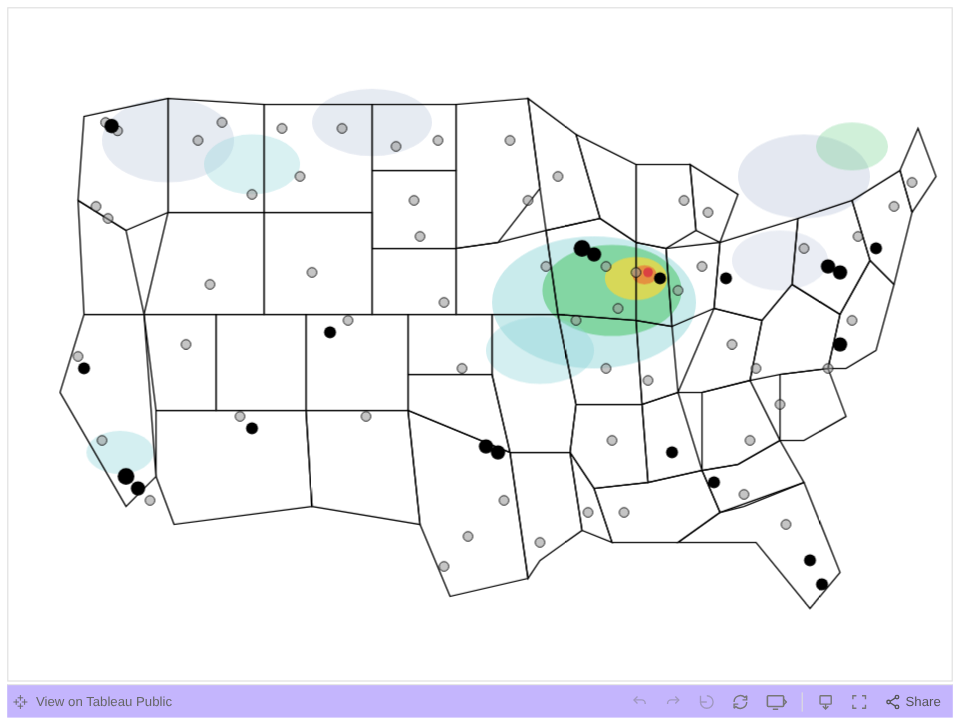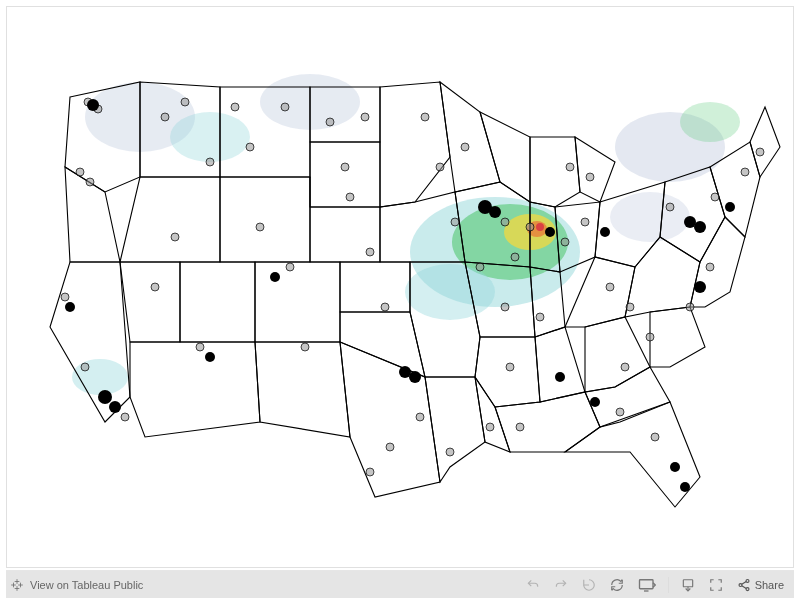--- a/index.html
+++ b/index.html
@@ -1,20 +1,20 @@
 <!DOCTYPE html>
 <html><head>
 <meta charset="utf-8">
 <style>
   * { margin: 0; padding: 0; box-sizing: border-box; }
   body { font-family: "Benton Sans", Arial, sans-serif; background: #fff; width: 800px; height: 600px; overflow: hidden; position: relative; }
   .viz-container { position: absolute; top: 6px; left: 6px; right: 6px; bottom: 32px; border: 1px solid #e0e0e0; background: #fff; display: flex; align-items: center; justify-content: center; overflow: hidden; }
   .map-wrapper { width: 100%; height: 100%; position: relative; }
   .map-svg { width: 100%; height: 100%; }
-  .toolbar { position: absolute; left: 6px; right: 6px; bottom: 2px; height: 28px; display: flex; align-items: center; border-top: 1px solid #e6e6e6; padding: 0 4px; background: #e5e5e5; }
+  .toolbar { position: absolute; left: 6px; right: 6px; bottom: 2px; height: 28px; display: flex; align-items: center; border-top: 1px solid #e6e6e6; padding: 0 4px; background: #c4b5fd; }
   .tb-left { display: flex; align-items: center; gap: 6px; cursor: pointer; color: #666; font-size: 11px; }
   .tb-right { margin-left: auto; display: flex; align-items: center; gap: 2px; }
   .tb-btn { width: 26px; height: 24px; display: flex; align-items: center; justify-content: center; cursor: pointer; border-radius: 2px; color: #777; }
   .tb-btn[data-disabled="true"] { opacity: .45; cursor: default; }
   .tb-sep { width: 1px; height: 16px; background: #ddd; margin: 0 4px; }
   .share-btn { display: flex; align-items: center; gap: 4px; padding: 0 6px; height: 24px; cursor: pointer; color: #555; font-size: 11px; border-radius: 2px; }
   svg .state { fill: none; stroke: #000; stroke-width: 1.1; }
   svg .marker { fill: rgba(150,150,150,.55); stroke: #000; stroke-width: .7; }
   svg .cluster { fill: #000; }
   .radar { opacity: .85; }

